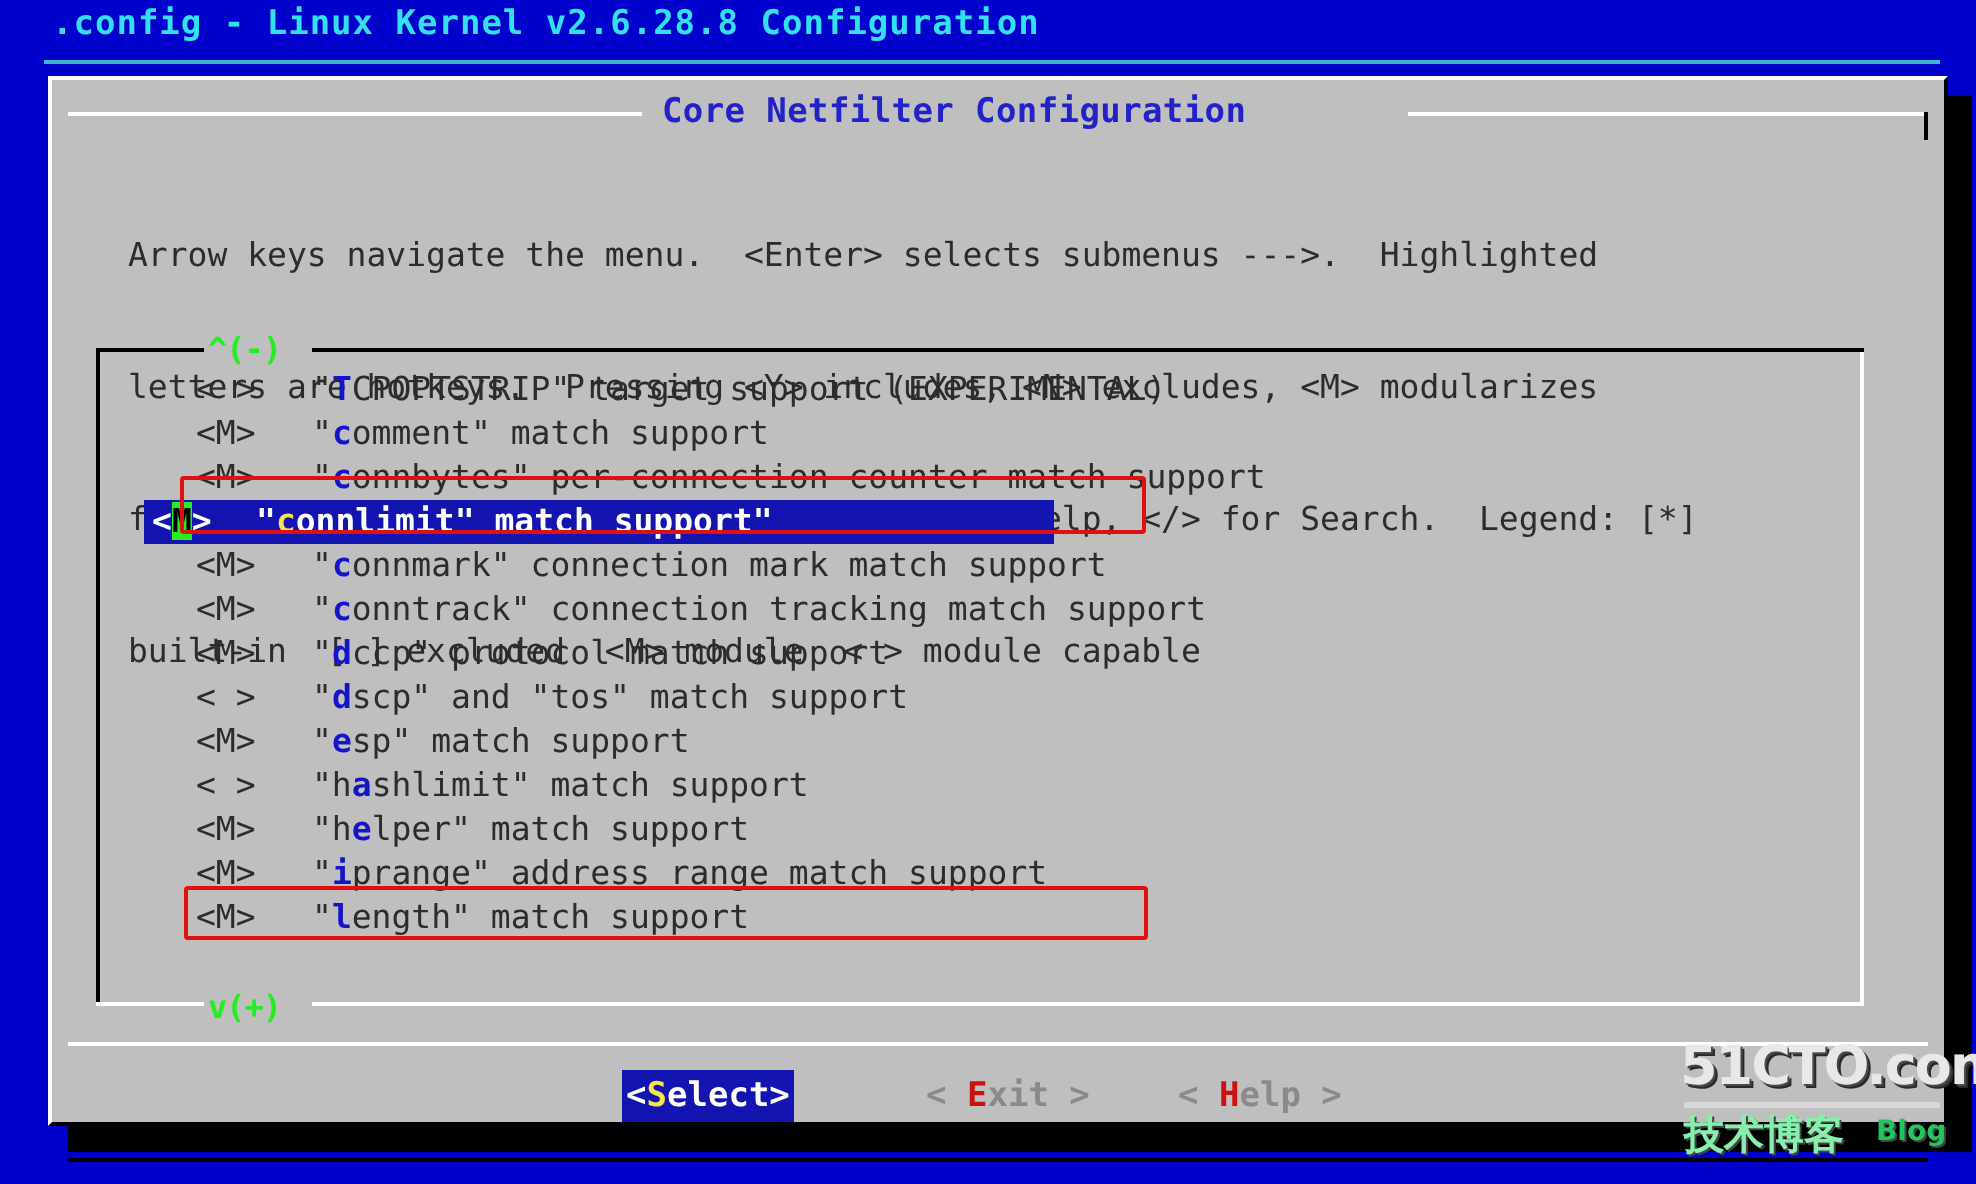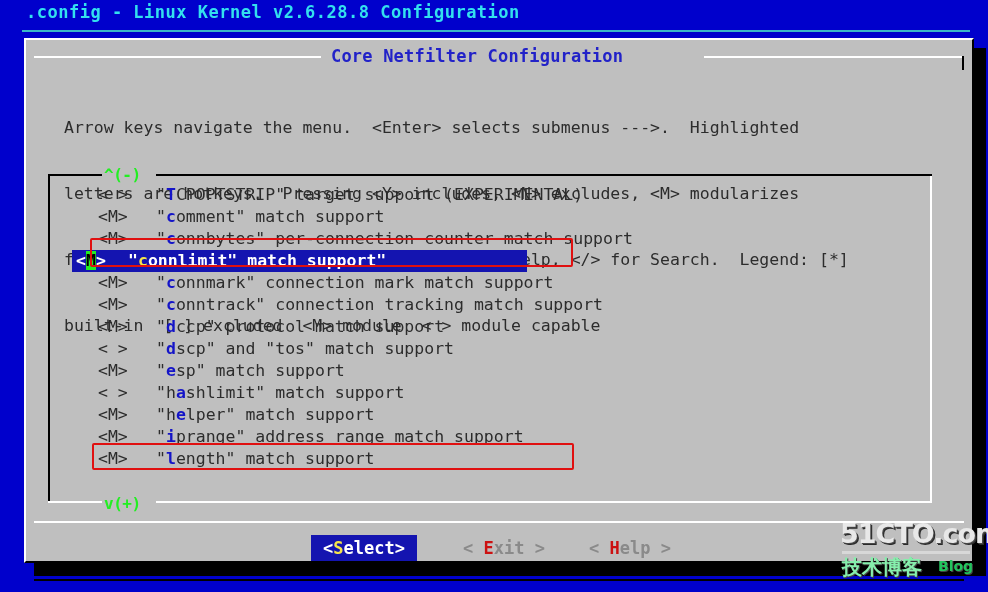--- a/index.html
+++ b/index.html
@@ -294,21 +294,21 @@
     white-space: pre;
     color: #8a8a8a;
     line-height: 26px;
   }
   .btn .hot { color: #cc1111; }
   #btn-select {
     left: 285px;
     top: 0;
     background: #1414b0;
     color: #ffffff;
-    padding: 0 12px;
+    padding: 0 2px;
   }
   #btn-select .hot { color: #f5e54a; }
   #btn-exit  { left: 437px; top: 0; }
   #btn-help  { left: 563px; top: 0; }
 
   
   #watermark {
     position: absolute;
     left: 840px;
     top: 518px;

